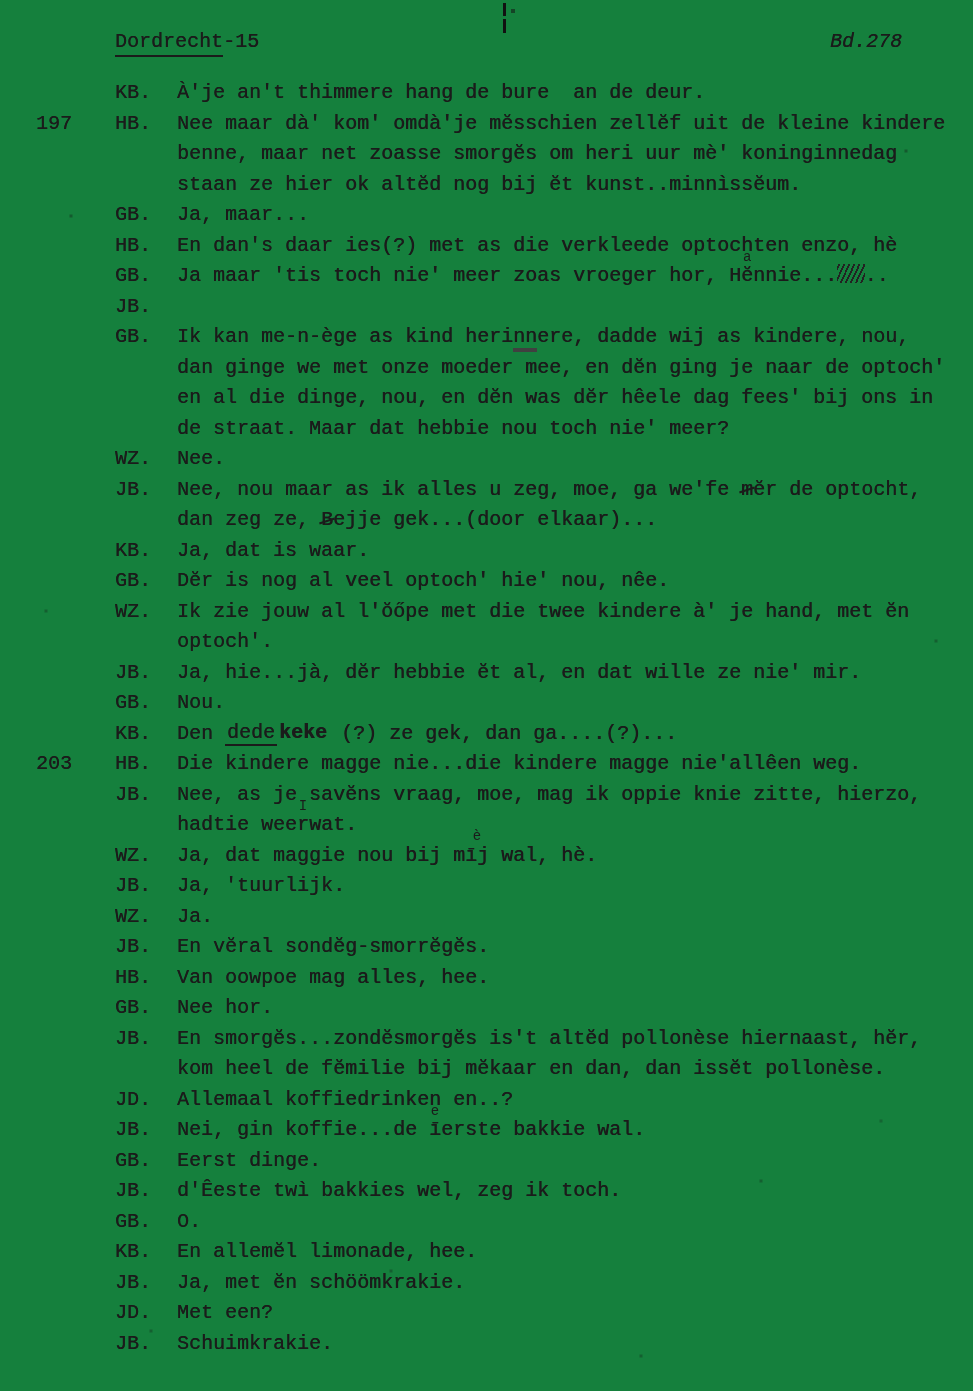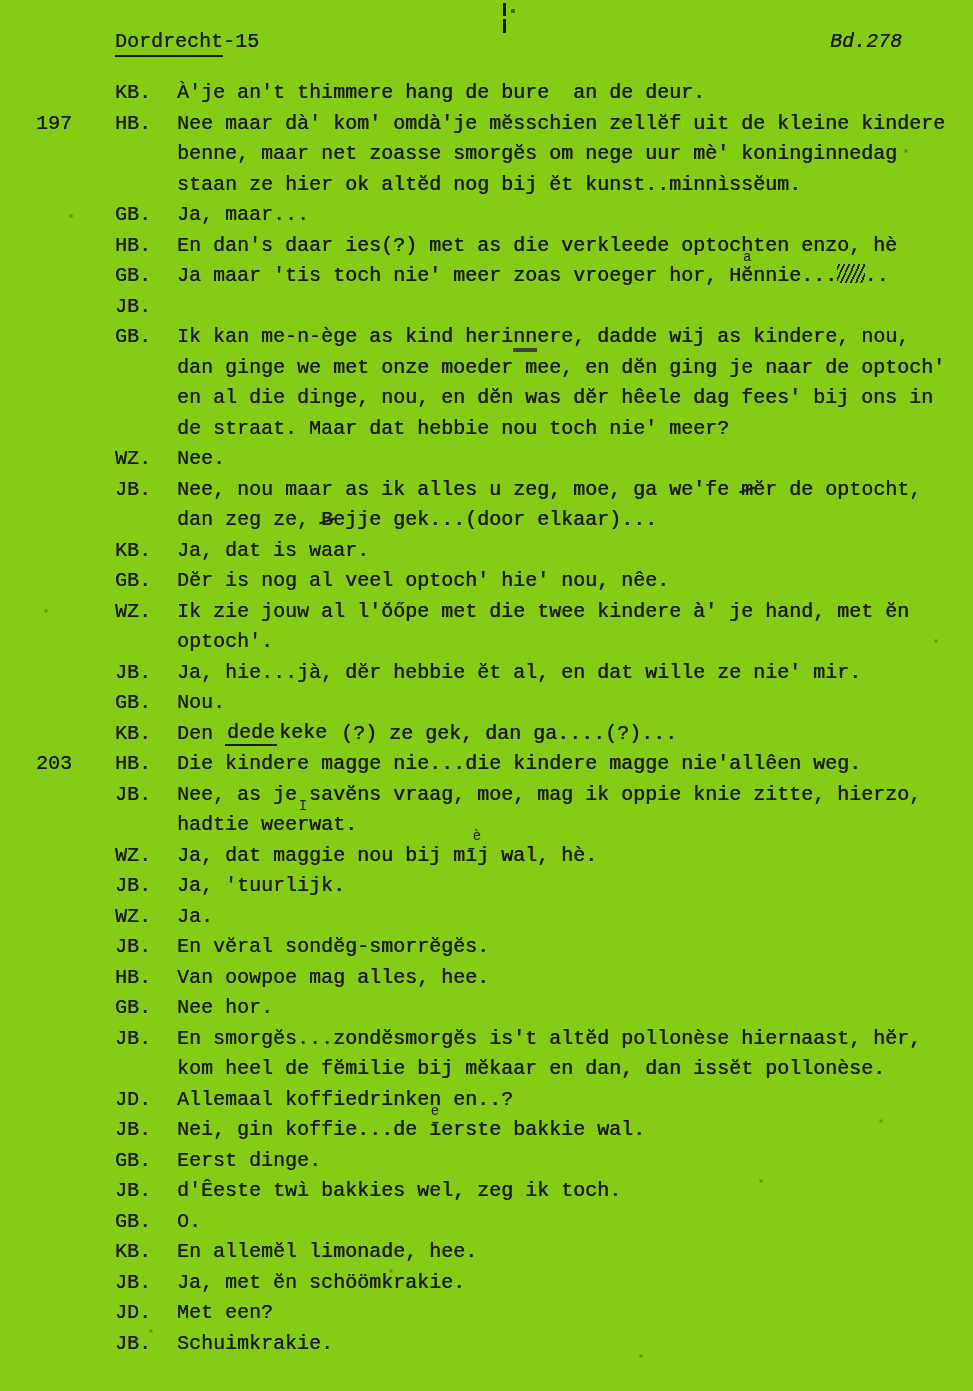--- a/index.html
+++ b/index.html
@@ -4,21 +4,21 @@
 <style>
   html,body{margin:0;padding:0;}
   body{
     background:#e9e9e6;
     font-family:"Liberation Mono","DejaVu Sans Mono",monospace;
   }
   .page{
     position:relative;
     width:973px;height:1391px;
     margin:0 auto;
-    background:#84cc16;
+    background:#15803d;
     color:#1b1b1b;
     font-size:20px;
     text-shadow:0.35px 0 0 currentColor;
     overflow:hidden;
   }
   .top-mark{
     position:absolute;left:503px;top:3px;width:3px;height:30px;
     background:linear-gradient(#111 0 42%,transparent 42% 52%,#111 52% 100%);
   }
   .header-row{position:absolute;top:30px;left:0;right:0;height:32px;}
@@ -48,21 +48,21 @@
   }
   .scribble{
     display:inline-block;width:2.3ch;height:0.95em;vertical-align:-0.12em;
     background:repeating-linear-gradient(115deg,transparent 0 1.2px,#222 1.2px 3px,transparent 3px 4.6px);
   }
   .frac{
     display:inline-flex;flex-direction:row;align-items:flex-start;
     vertical-align:middle;line-height:1.05;transform:translateY(1px);
   }
   .frac .top{border-bottom:2px solid #1b1b1b;padding:0 2px 1px 2px;}
-  .frac .bot{padding:0 2px;}
+  .frac .bot{padding:0 2px;font-weight:bold;}
   .specks{position:absolute;left:0;top:0;width:2px;height:2px;background:transparent;
     box-shadow:
       512px 10px 0 1px rgba(20,20,20,.55),
       70px 215px 0 0.5px rgba(20,20,20,.35),
       905px 150px 0 0.5px rgba(20,20,20,.35),
       620px 120px 0 0.5px rgba(20,20,20,.3),
       45px 610px 0 0.5px rgba(20,20,20,.3),
       935px 640px 0 0.5px rgba(20,20,20,.3),
       1045px 980px 0 0.5px rgba(20,20,20,.25),
       760px 1180px 0 0.5px rgba(20,20,20,.3),
@@ -90,21 +90,21 @@
         <div class="speaker">KB.</div>
         <div class="lines">
           <div class="dline">À'je an't thimmere hang de bure  an de deur.</div>
         </div>
       </div>
       <div class="entry">
         <div class="margin-num">197</div>
         <div class="speaker">HB.</div>
         <div class="lines">
           <div class="dline">Nee maar dà' kom' omdà'je mĕsschien zellĕf uit de kleine kindere</div>
-          <div class="dline">benne, maar net zoasse smorgĕs om nege uur mè' koninginnedag</div>
+          <div class="dline">benne, maar net zoasse smorgĕs om heri uur mè' koninginnedag</div>
           <div class="dline">staan ze hier ok altĕd nog bij ĕt kunst..minnìssĕum.</div>
         </div>
       </div>
       <div class="entry">
         <div class="margin-num"></div>
         <div class="speaker">GB.</div>
         <div class="lines">
           <div class="dline">Ja, maar...</div>
         </div>
       </div>

